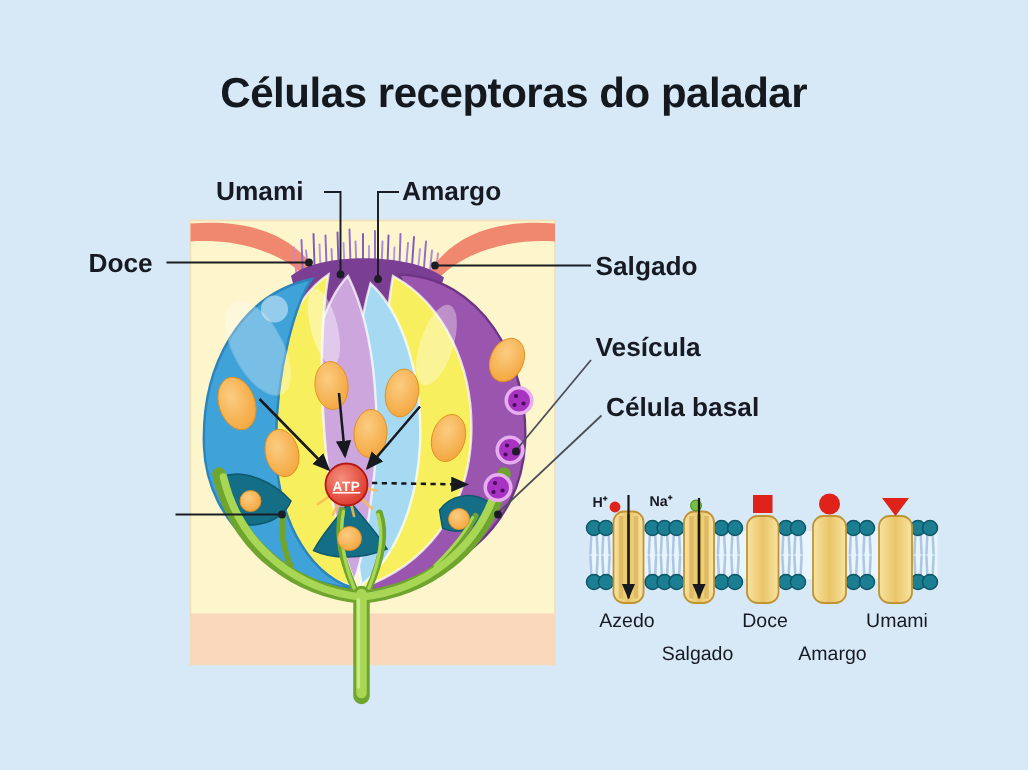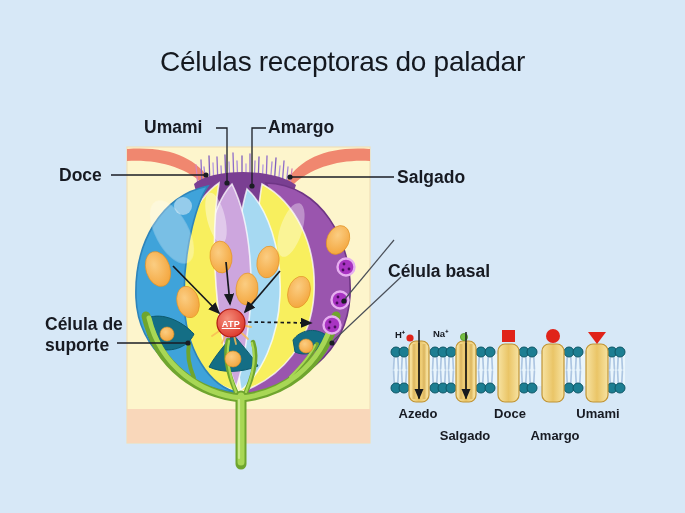--- a/index.html
+++ b/index.html
@@ -4,29 +4,29 @@
 <style>
   html,body{margin:0;padding:0;}
   #stage{
     position:relative;width:685px;height:513px;overflow:hidden;
     background:#d7e8f7;
     font-family:"Liberation Sans",sans-serif;
   }
   #art{position:absolute;left:0;top:0;}
   .title{
     position:absolute;left:0;top:46px;width:685px;text-align:center;
-    font-size:28px;font-weight:400;color:#14181f;letter-spacing:-0.3px;
+    font-size:28px;font-weight:700;color:#14181f;letter-spacing:-0.3px;
   }
   .lbl{
     position:absolute;font-size:17.5px;font-weight:700;color:#171a22;
     white-space:nowrap;line-height:1.22;
   }
   .lbl.wrap{white-space:normal;width:105px;}
   .lbl-sm{
-    position:absolute;font-size:13px;font-weight:700;color:#171a22;
+    position:absolute;font-size:13px;font-weight:400;color:#171a22;
     transform:translateX(-50%);white-space:nowrap;
   }
   .lbl-xs{
     position:absolute;font-size:9.5px;font-weight:700;color:#171a22;
     white-space:nowrap;
   }
   .atp-txt{
     position:absolute;left:231px;top:324px;transform:translate(-50%,-50%);
     font-size:9px;font-weight:700;color:#ffffff;letter-spacing:.4px;text-decoration:underline;
   }
@@ -268,22 +268,22 @@
       </g>
     </g>
   </svg>
 
   <div class="title">Células receptoras do paladar</div>
 
   <div class="lbl" style="left:144px;top:117px">Umami</div>
   <div class="lbl" style="left:268px;top:117px">Amargo</div>
   <div class="lbl" style="left:59px;top:165px">Doce</div>
   <div class="lbl" style="left:397px;top:167px">Salgado</div>
-  <div class="lbl" style="left:388px;top:261px">Célula basal</div>
-  <div class="lbl wrap" style="left:45px;top:314px">Célula de suporte</div>
+  <div class="lbl" style="left:397px;top:221px">Vesícula</div>
+  <div class="lbl" style="left:404px;top:261px">Célula basal</div>
 
   <div class="atp-txt">ATP</div>
 
   <div class="lbl-xs" style="left:395px;top:328px">H⁺</div>
   <div class="lbl-xs" style="left:433px;top:327px">Na⁺</div>
 
   <div class="lbl-sm" style="left:418px;top:406px">Azedo</div>
   <div class="lbl-sm" style="left:465px;top:428px">Salgado</div>
   <div class="lbl-sm" style="left:510px;top:406px">Doce</div>
   <div class="lbl-sm" style="left:555px;top:428px">Amargo</div>

